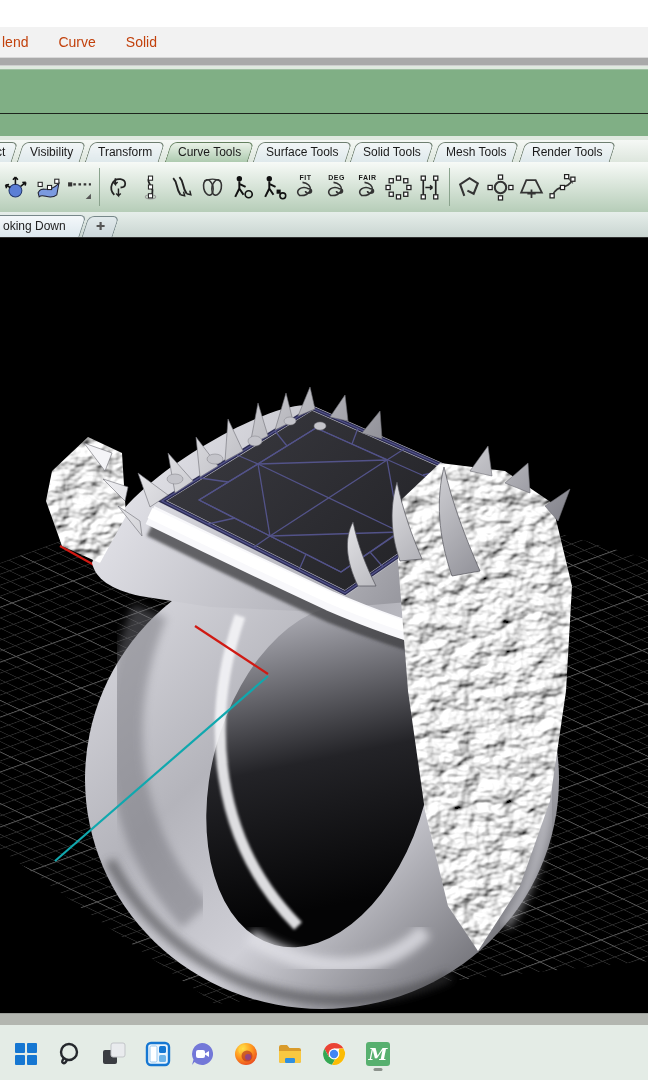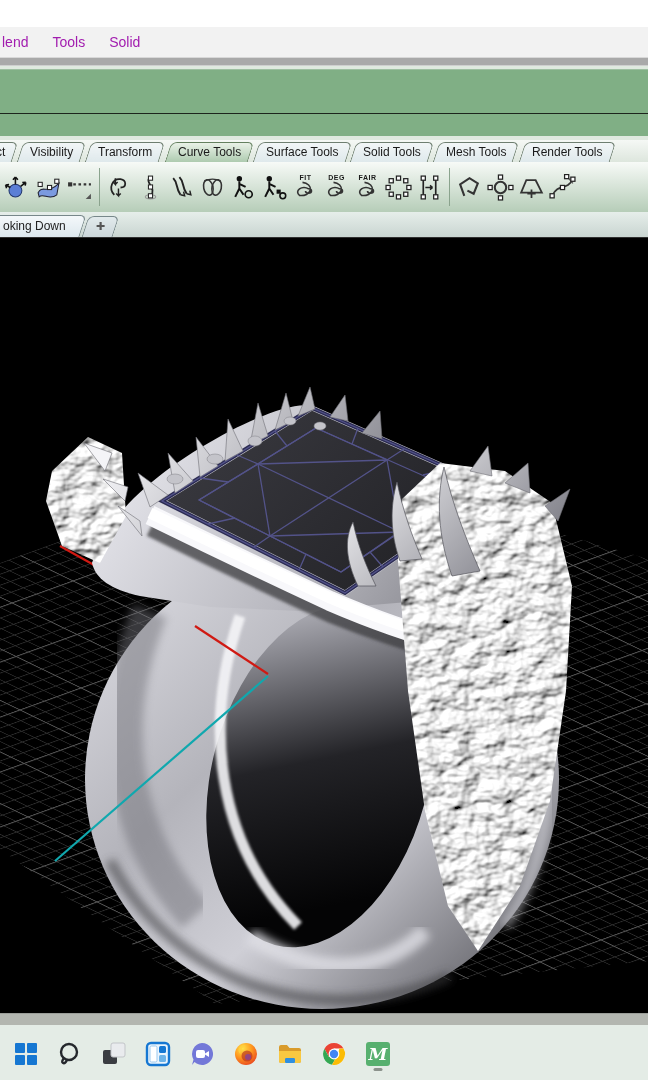--- a/index.html
+++ b/index.html
@@ -1,21 +1,21 @@
 <!DOCTYPE html>
 <html><head>
 <meta charset="utf-8">
 <style>
   html,body{margin:0;padding:0;background:#222;}
   .screen{position:relative;width:648px;height:1080px;overflow:hidden;background:#fff;
           font-family:"Liberation Sans",sans-serif;-webkit-font-smoothing:antialiased;}
   
   .titlearea{height:27px;background:#ffffff;}
-  .menubar{height:30px;background:#f2f2f2;display:flex;align-items:center;gap:0;
-           font-size:14px;color:#a21caf;border-bottom:1px solid #d8d8d8;}
+  .menubar{height:30px;background:#f2f2f2;display:flex;align-items:center;gap:6px;
+           font-size:14px;color:#c2410c;border-bottom:1px solid #d8d8d8;}
   .menubar .mitem{padding:0 12px;cursor:default;}
   .menubar .mitem:first-child{padding-left:2px;}
   .graystrip{height:7px;background:#a9a9a9;border-bottom:1px solid #cfcfcf;}
   .cmdwrap{background:#dfe9df;padding:3px 0 4px 0;}
   .cmdhist{height:44px;background:#80af85;border-top:1px solid #9dbfa0;font-size:12px;color:#0c1c0d;padding:2px 4px;box-sizing:border-box;}
   .cmddiv{height:1px;background:#1c241c;}
   .cmdline{height:22px;background:#80af85;font-size:12px;color:#0c1c0d;padding:2px 4px;box-sizing:border-box;}
   
   .rtabs{height:22px;background:linear-gradient(#f5f8f5,#dde6dd);display:flex;align-items:flex-end;
          padding-left:0;white-space:nowrap;overflow:hidden;}
@@ -55,21 +55,21 @@
 </style>
 </head>
 <body>
 
 <div class="screen">
 
   <div class="titlearea"></div>
 
   <div class="menubar">
     <span class="mitem">lend</span>
-    <span class="mitem">Tools</span>
+    <span class="mitem">Curve</span>
     <span class="mitem">Solid</span>
   </div>
 
   <div class="graystrip"></div>
 
   <div class="cmdwrap">
     <div class="cmdhist"></div>
     <div class="cmddiv"></div>
     <div class="cmdline"></div>
   </div>

